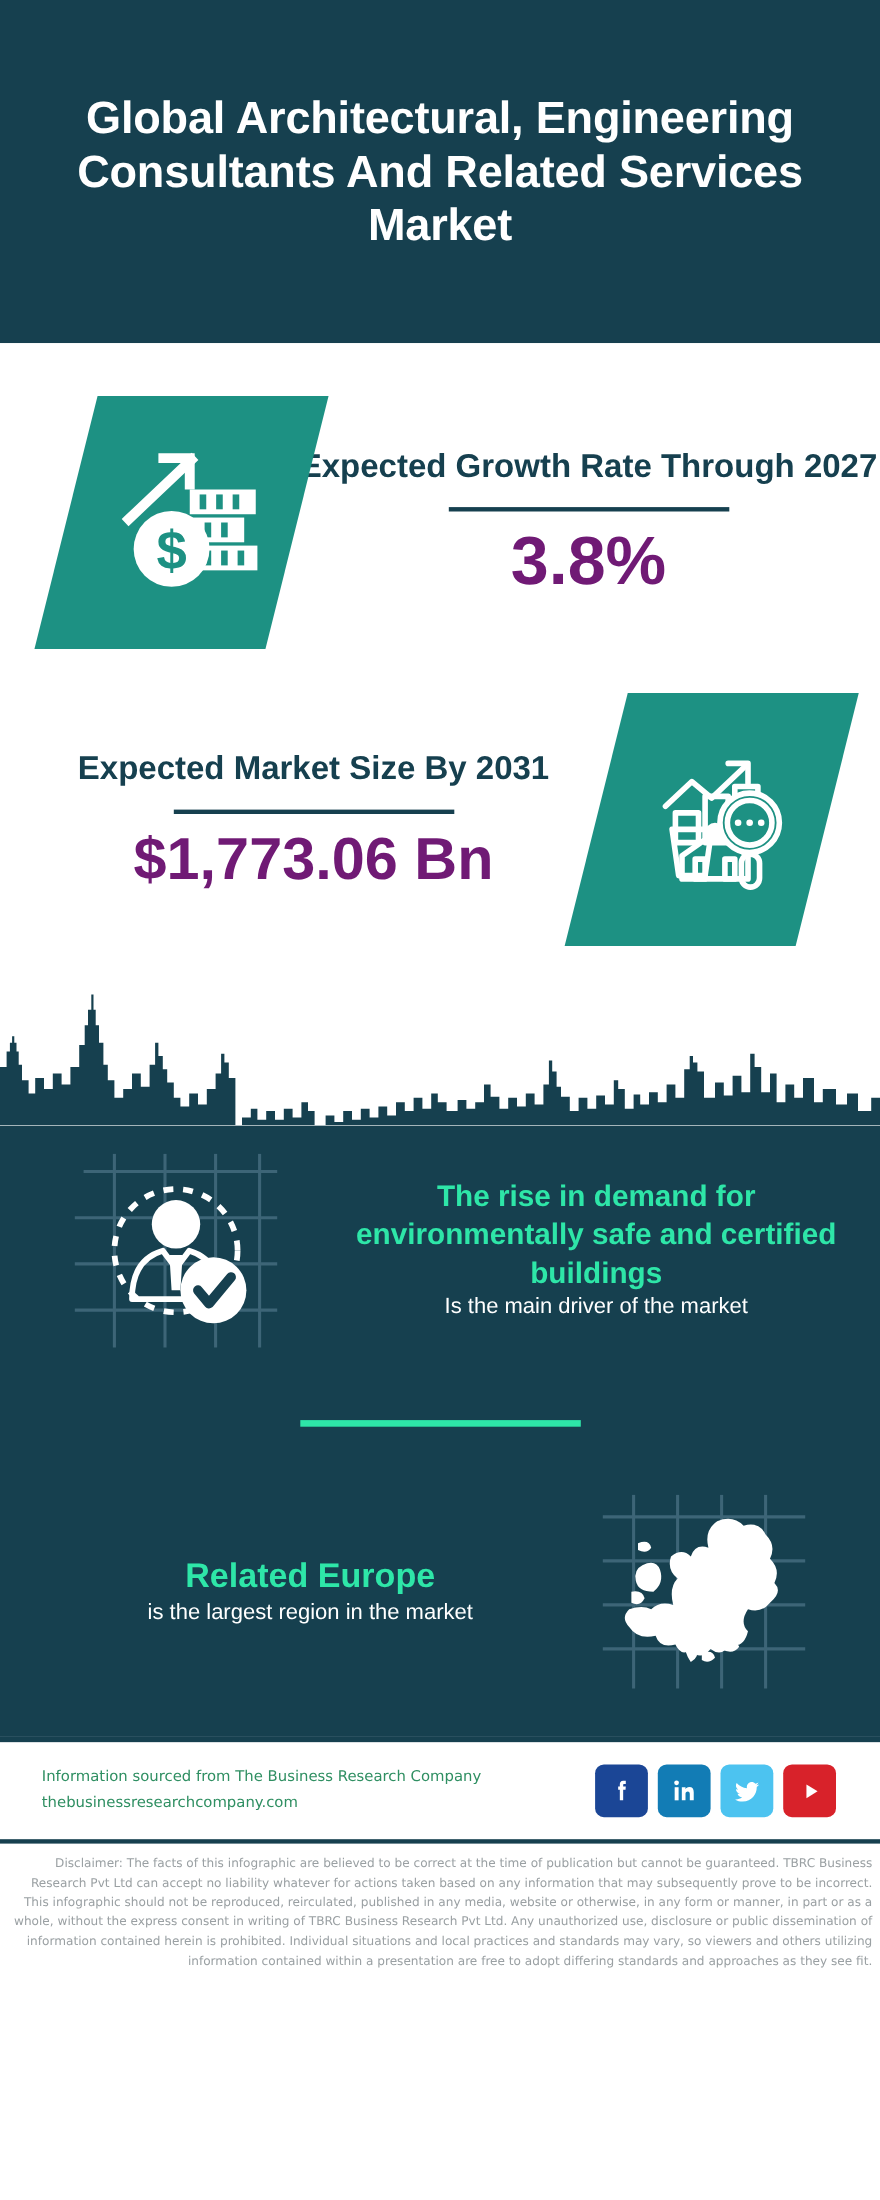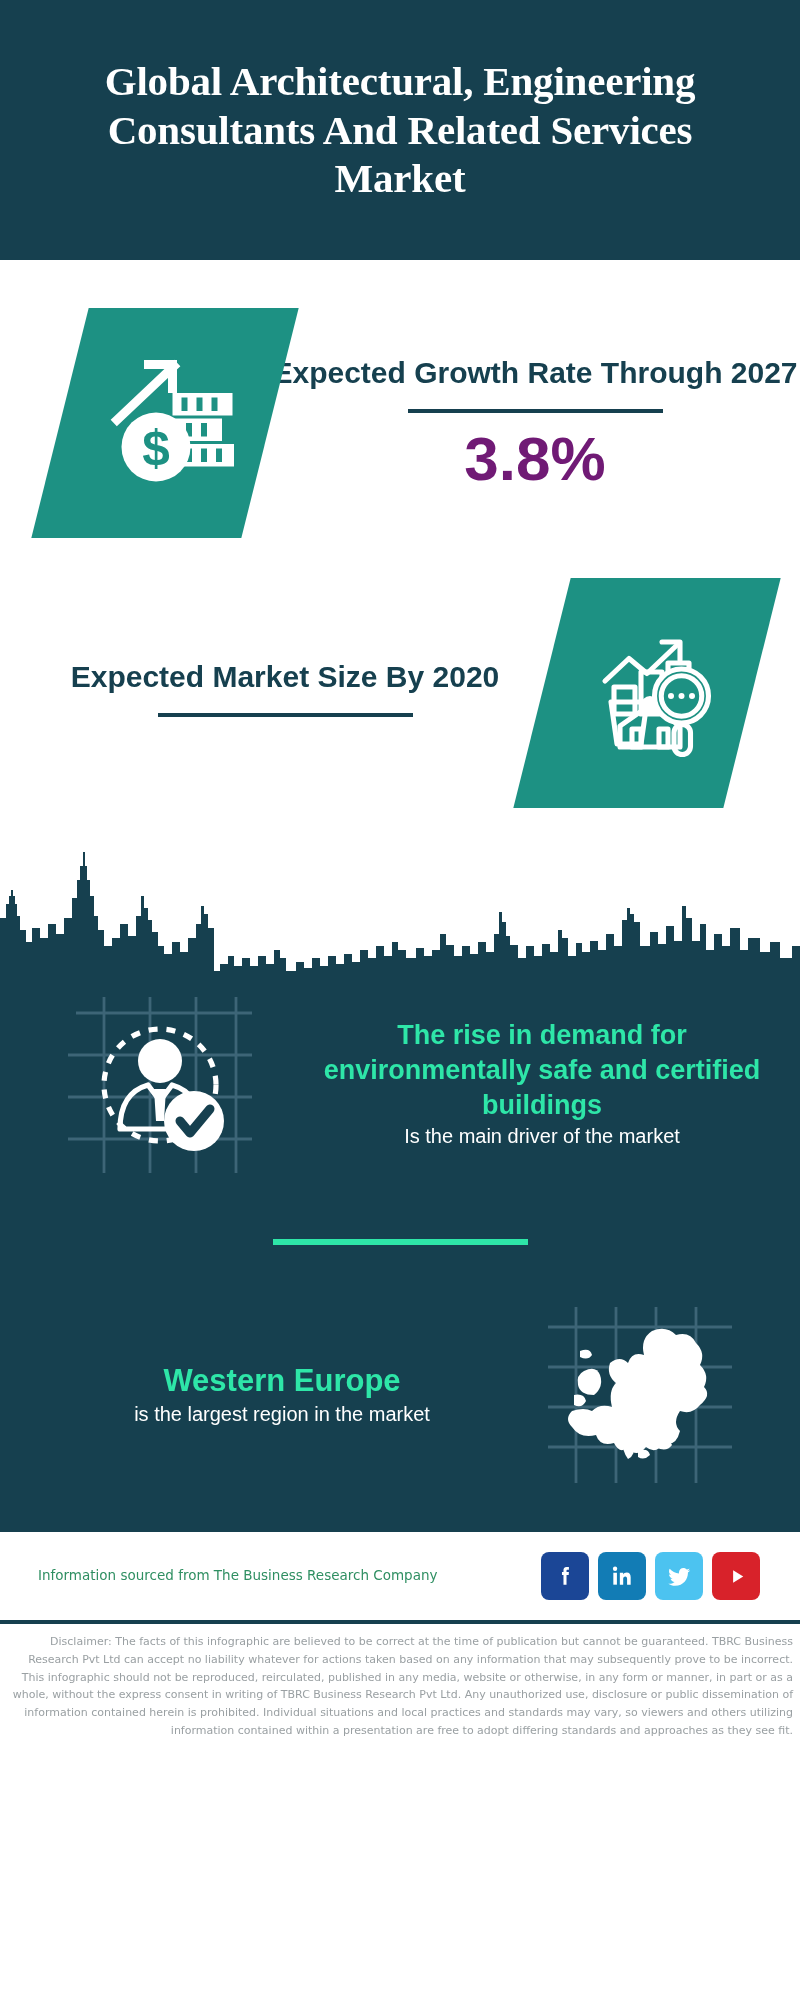--- a/index.html
+++ b/index.html
@@ -11,26 +11,25 @@
     height:2000px;
     overflow:hidden;
     position:relative;
   }
   .page { width:800px; height:2000px; position:relative; background:#fff; }
 
   
   .header {
     background:#16404f;
     width:100%;
-    height:260px;
+    height:312px;
     display:flex;
     align-items:center;
     justify-content:center;
     padding:0 55px;
-    font-family:Liberation Serif, serif;
   }
   .header-title {
     color:#ffffff;
     font-size:41px;
     font-weight:bold;
     line-height:1.18;
     text-align:center;
     letter-spacing:-0.2px;
   }
 
@@ -223,22 +222,23 @@
       </div>
       <div class="stat-text">
         <div class="stat-label">Expected Growth Rate Through 2027</div>
         <div class="stat-rule"></div>
         <div class="stat-value">3.8%</div>
       </div>
     </div>
 
     <div class="row row-size">
       <div class="size-text">
-        <div class="stat-label">Expected Market Size By 2020</div>
+        <div class="stat-label">Expected Market Size By 2031</div>
         <div class="stat-rule"></div>
+        <div class="stat-value small">$1,773.06 Bn</div>
       </div>
       <div class="para-box para-right">
         <div class="para-inner">
           <svg width="150" height="150" viewBox="0 0 100 100">
             <g fill="none" stroke="#ffffff" stroke-width="3.4" stroke-linejoin="round" stroke-linecap="round">
               <polyline points="22,42 38,27 50,37 70,18"></polyline>
               <polyline points="60,16 72,16 72,28"></polyline>
               <rect x="28" y="46" width="14" height="18"></rect>
               <rect x="46" y="36" width="14" height="28"></rect>
               <rect x="64" y="30" width="14" height="34"></rect>
@@ -316,21 +316,21 @@
       <div class="driver-text">
         <div class="hl-green">The rise in demand for environmentally safe and certified buildings</div>
         <div class="sub-white">Is the main driver of the market</div>
       </div>
     </div>
 
     <div class="mid-divider"></div>
 
     <div class="row row-region">
       <div class="region-text">
-        <div class="region-name">Western Europe</div>
+        <div class="region-name">Related Europe</div>
         <div class="sub-white">is the largest region in the market</div>
       </div>
       <div class="icon-grid right">
         <svg viewBox="0 0 100 95">
           <g stroke="#3d6577" stroke-width="1.4">
             <line x1="4" y1="14" x2="96" y2="14"></line>
               <line x1="4" y1="34" x2="96" y2="34"></line>
             <line x1="4" y1="54" x2="96" y2="54"></line>
               <line x1="4" y1="74" x2="96" y2="74"></line>
             <line x1="18" y1="4" x2="18" y2="92"></line>
@@ -353,20 +353,21 @@
           </g>
         </svg>
       </div>
     </div>
   </div>
 
   <div class="footer-rule"></div>
   <div class="footer">
     <div class="source-block">
       <div class="source-line">Information sourced from The Business Research Company</div>
+      <div class="source-line">thebusinessresearchcompany.com</div>
     </div>
     <div class="socials">
       <div class="soc soc-fb">
         <svg width="26" height="26" viewBox="0 0 24 24" fill="#ffffff">
             <path d="M15.6 8.4h-2.2V7c0-.6.4-.8.7-.8h1.5V3.6h-2.1c-2.3 0-2.9 1.7-2.9 2.9v1.9H9.2v2.7h1.4V20h2.8v-8.9h2l.2-2.7z"></path>
           </svg>
       </div>
       <div class="soc soc-li">
         <svg width="26" height="26" viewBox="0 0 24 24" fill="#ffffff">
             <rect x="4" y="9" width="3.3" height="11"></rect>

